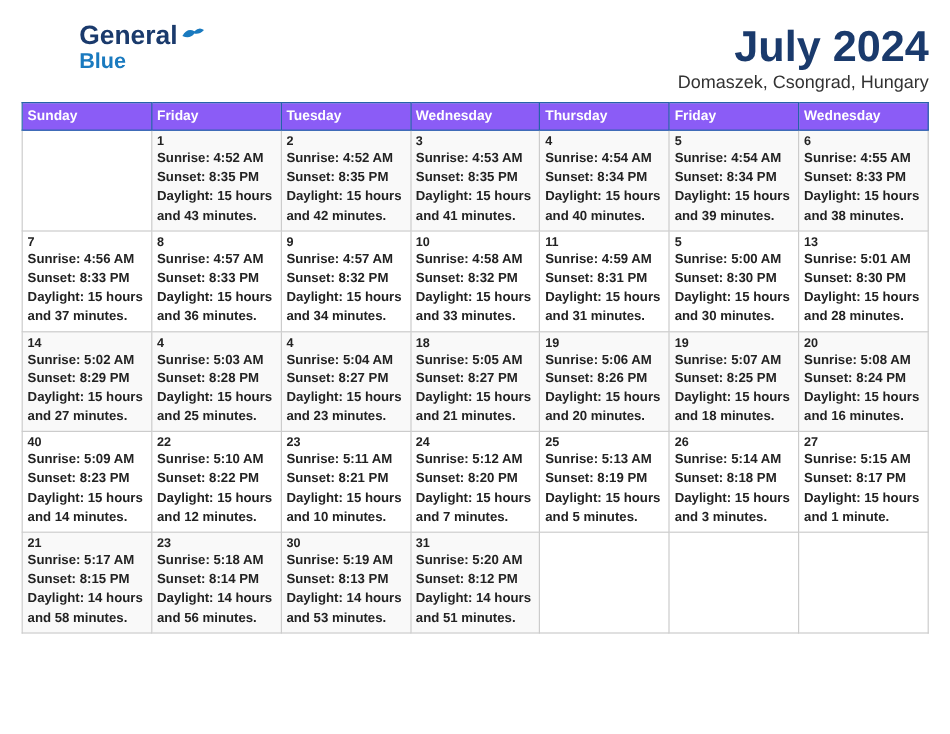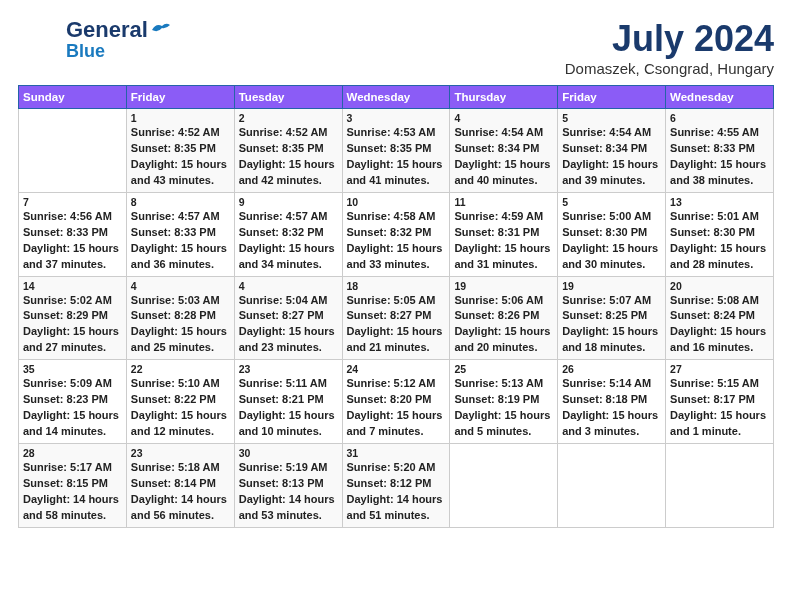--- a/index.html
+++ b/index.html
@@ -207,21 +207,21 @@
             <span class="day-number">19</span>
             <div class="day-info">Sunrise: 5:07 AM<br>Sunset: 8:25 PM<br>Daylight: 15 hours<br>and 18 minutes.</div>
           </td>
           <td>
             <span class="day-number">20</span>
             <div class="day-info">Sunrise: 5:08 AM<br>Sunset: 8:24 PM<br>Daylight: 15 hours<br>and 16 minutes.</div>
           </td>
         </tr>
         <tr>
           <td>
-            <span class="day-number">35</span>
+            <span class="day-number">40</span>
             <div class="day-info">Sunrise: 5:09 AM<br>Sunset: 8:23 PM<br>Daylight: 15 hours<br>and 14 minutes.</div>
           </td>
           <td>
             <span class="day-number">22</span>
             <div class="day-info">Sunrise: 5:10 AM<br>Sunset: 8:22 PM<br>Daylight: 15 hours<br>and 12 minutes.</div>
           </td>
           <td>
             <span class="day-number">23</span>
             <div class="day-info">Sunrise: 5:11 AM<br>Sunset: 8:21 PM<br>Daylight: 15 hours<br>and 10 minutes.</div>
           </td>
@@ -237,21 +237,21 @@
             <span class="day-number">26</span>
             <div class="day-info">Sunrise: 5:14 AM<br>Sunset: 8:18 PM<br>Daylight: 15 hours<br>and 3 minutes.</div>
           </td>
           <td>
             <span class="day-number">27</span>
             <div class="day-info">Sunrise: 5:15 AM<br>Sunset: 8:17 PM<br>Daylight: 15 hours<br>and 1 minute.</div>
           </td>
         </tr>
         <tr>
           <td>
-            <span class="day-number">28</span>
+            <span class="day-number">21</span>
             <div class="day-info">Sunrise: 5:17 AM<br>Sunset: 8:15 PM<br>Daylight: 14 hours<br>and 58 minutes.</div>
           </td>
           <td>
             <span class="day-number">23</span>
             <div class="day-info">Sunrise: 5:18 AM<br>Sunset: 8:14 PM<br>Daylight: 14 hours<br>and 56 minutes.</div>
           </td>
           <td>
             <span class="day-number">30</span>
             <div class="day-info">Sunrise: 5:19 AM<br>Sunset: 8:13 PM<br>Daylight: 14 hours<br>and 53 minutes.</div>
           </td>

